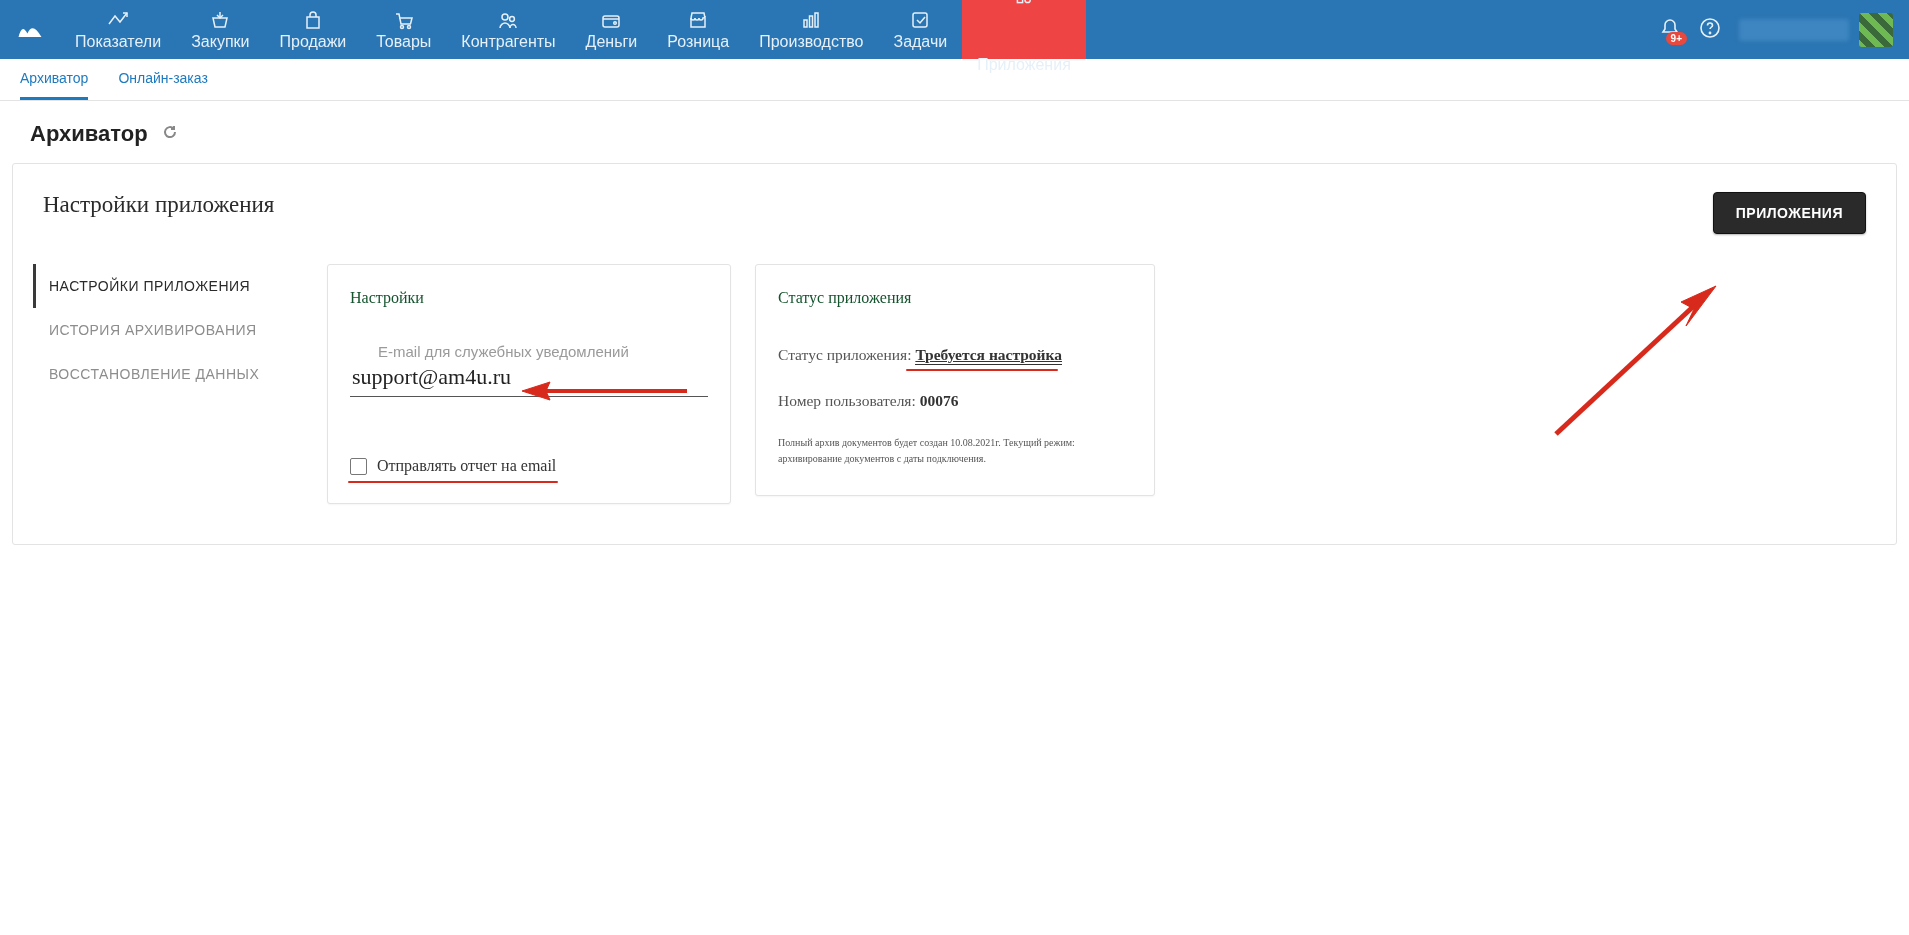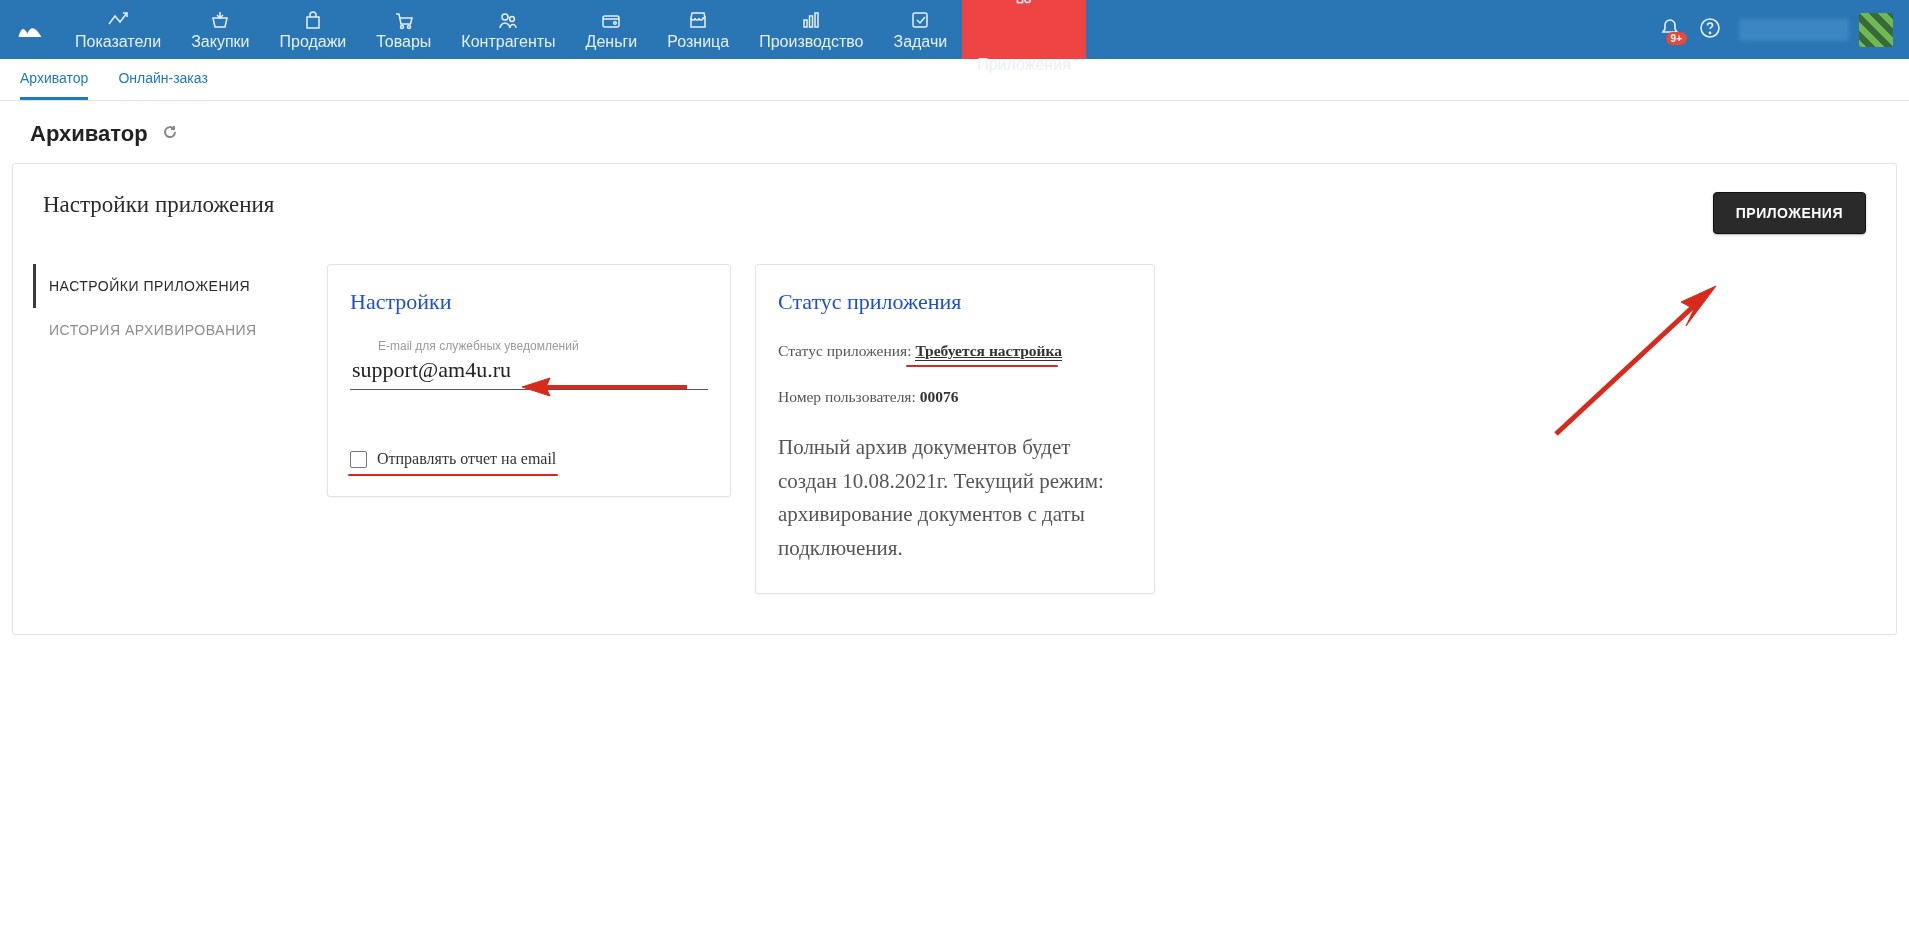--- a/index.html
+++ b/index.html
@@ -41,35 +41,35 @@
 
     .content-row { display:flex; gap:24px; align-items:flex-start; }
 
     
     .side-menu { width:260px; flex-shrink:0; }
     .side-item { font-size:14px; letter-spacing:.5px; color:#8d8d8d; padding:14px 4px 14px 6px; cursor:pointer; font-family:Arial,sans-serif; }
     .side-item.active { color:#2a2a2a; font-weight:500; border-left:3px solid #3a3a3a; margin-left:-10px; padding-left:13px; }
 
     
     .card { border:1px solid #e3e3e3; border-radius:3px; padding:24px 22px 28px; background:#fff; box-shadow:0 1px 2px rgba(0,0,0,.04); font-family:"Times New Roman", Georgia, serif; }
-    .card h2 { font-size:22px; color:#1d4ed8; margin-bottom:24px; font-weight:normal; }
+    .card h2 { font-size:16px; color:#14532d; margin-bottom:36px; font-weight:normal; }
     .card-settings { width:404px; flex-shrink:0; position:relative; }
     .card-status   { width:400px; flex-shrink:0; }
 
-    .field-float-label { font-size:12px; color:#9a9a9a; padding-left:28px; font-family:Arial,sans-serif; }
+    .field-float-label { font-size:15px; color:#9a9a9a; padding-left:28px; font-family:Arial,sans-serif; }
     .field-input { width:100%; border:none; border-bottom:1px solid #555; font-size:22px; padding:4px 2px 6px; outline:none; font-family:"Times New Roman",Georgia,serif; color:#222; background:transparent; }
 
     .checkbox-row { display:flex; align-items:center; gap:10px; margin-top:60px; position:relative; }
     .fake-checkbox { width:17px; height:17px; border:1.5px solid #777; border-radius:2px; cursor:pointer; flex-shrink:0; background:#fff; }
     .checkbox-label { font-size:16px; color:#333; }
 
     .status-line { font-size:15.5px; color:#555; line-height:1.55; margin-bottom:16px; }
     .status-line .strong { color:#333; font-weight:bold; }
     .status-line .strong.underlined { border-bottom:1px solid #333; padding-bottom:1px;text-decoration:underline; }
-    .status-desc { font-size:21px; color:#555; line-height:1.6; }
+    .status-desc { font-size:10px; color:#555; line-height:1.6; }
 
     
     .annot { position:absolute; pointer-events:none; }
     .red-underline { position:absolute; height:2px; background:#d82a1c; border-radius:1px; }
 
     
     .arrow-to-save { position:absolute; top:120px; right:170px; width:180px; height:160px; }
     .arrow-to-save svg line, .arrow-to-save svg polygon { stroke:#d82a1c; fill:#d82a1c; }
     
     .arrow-to-email { position:absolute; top:36px; right:16px; width:170px; height:24px; }
@@ -230,20 +230,21 @@
   <div class="frame-header-row">
     <div class="frame-title">Настройки приложения</div>
     <button class="save-btn">ПРИЛОЖЕНИЯ</button>
   </div>
 
   <div class="content-row">
 
      <div class="side-menu">
        <div class="side-item active">НАСТРОЙКИ ПРИЛОЖЕНИЯ</div>
        <div class="side-item">ИСТОРИЯ АРХИВИРОВАНИЯ</div>
+       <div class="side-item">ВОССТАНОВЛЕНИЕ ДАННЫХ</div>
      </div>
 
      <div class="card card-settings">
        <h2>Настройки</h2>
 
        <div style="position:relative;">
          <div class="field-float-label">E-mail для служебных уведомлений</div>
          <input class="field-input" type="text" value="support@am4u.ru" style="">
 
          

